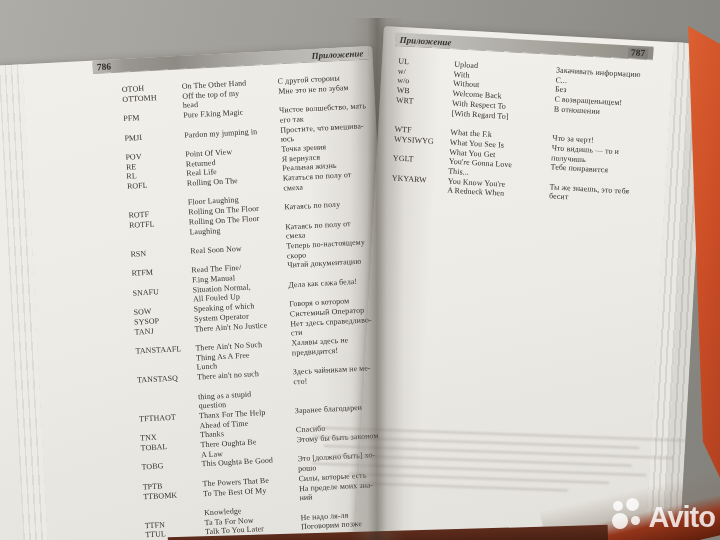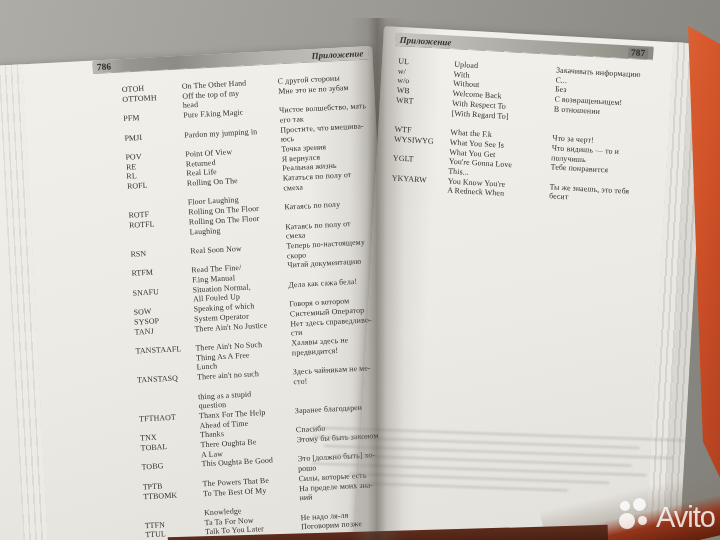--- a/index.html
+++ b/index.html
@@ -62,21 +62,21 @@
   .ghost i{display:block;height:2.4px;margin:6.6px 0 0 0;background:#a9a49c;border-radius:2px;}
   
   .watermark{position:absolute;right:5px;bottom:10px;display:flex;align-items:flex-end;gap:5px;
     z-index:10;color:rgba(255,255,255,.82);}
   .wm-dots{position:relative;width:32px;height:32px;}
   .wm-dots b{position:absolute;border-radius:50%;background:rgba(255,255,255,.82);}
   .wm-d1{width:10px;height:10px;left:1px;top:3px;}
   .wm-d2{width:13px;height:13px;left:14px;top:0;}
   .wm-d3{width:16px;height:16px;left:0;top:15px;}
   .wm-d4{width:9px;height:9px;left:19px;top:18px;}
-  .wm-text{font-family:"Liberation Sans",sans-serif;font-weight:normal;font-size:29px;
+  .wm-text{font-family:"Liberation Sans",sans-serif;font-weight:bold;font-size:29px;
     line-height:26px;letter-spacing:-1px;}
 </style>
 </head>
 <body>
 
 <div class="scene">
 
   <div class="paper left-paper"></div>
   <div class="paper right-paper"></div>
 

